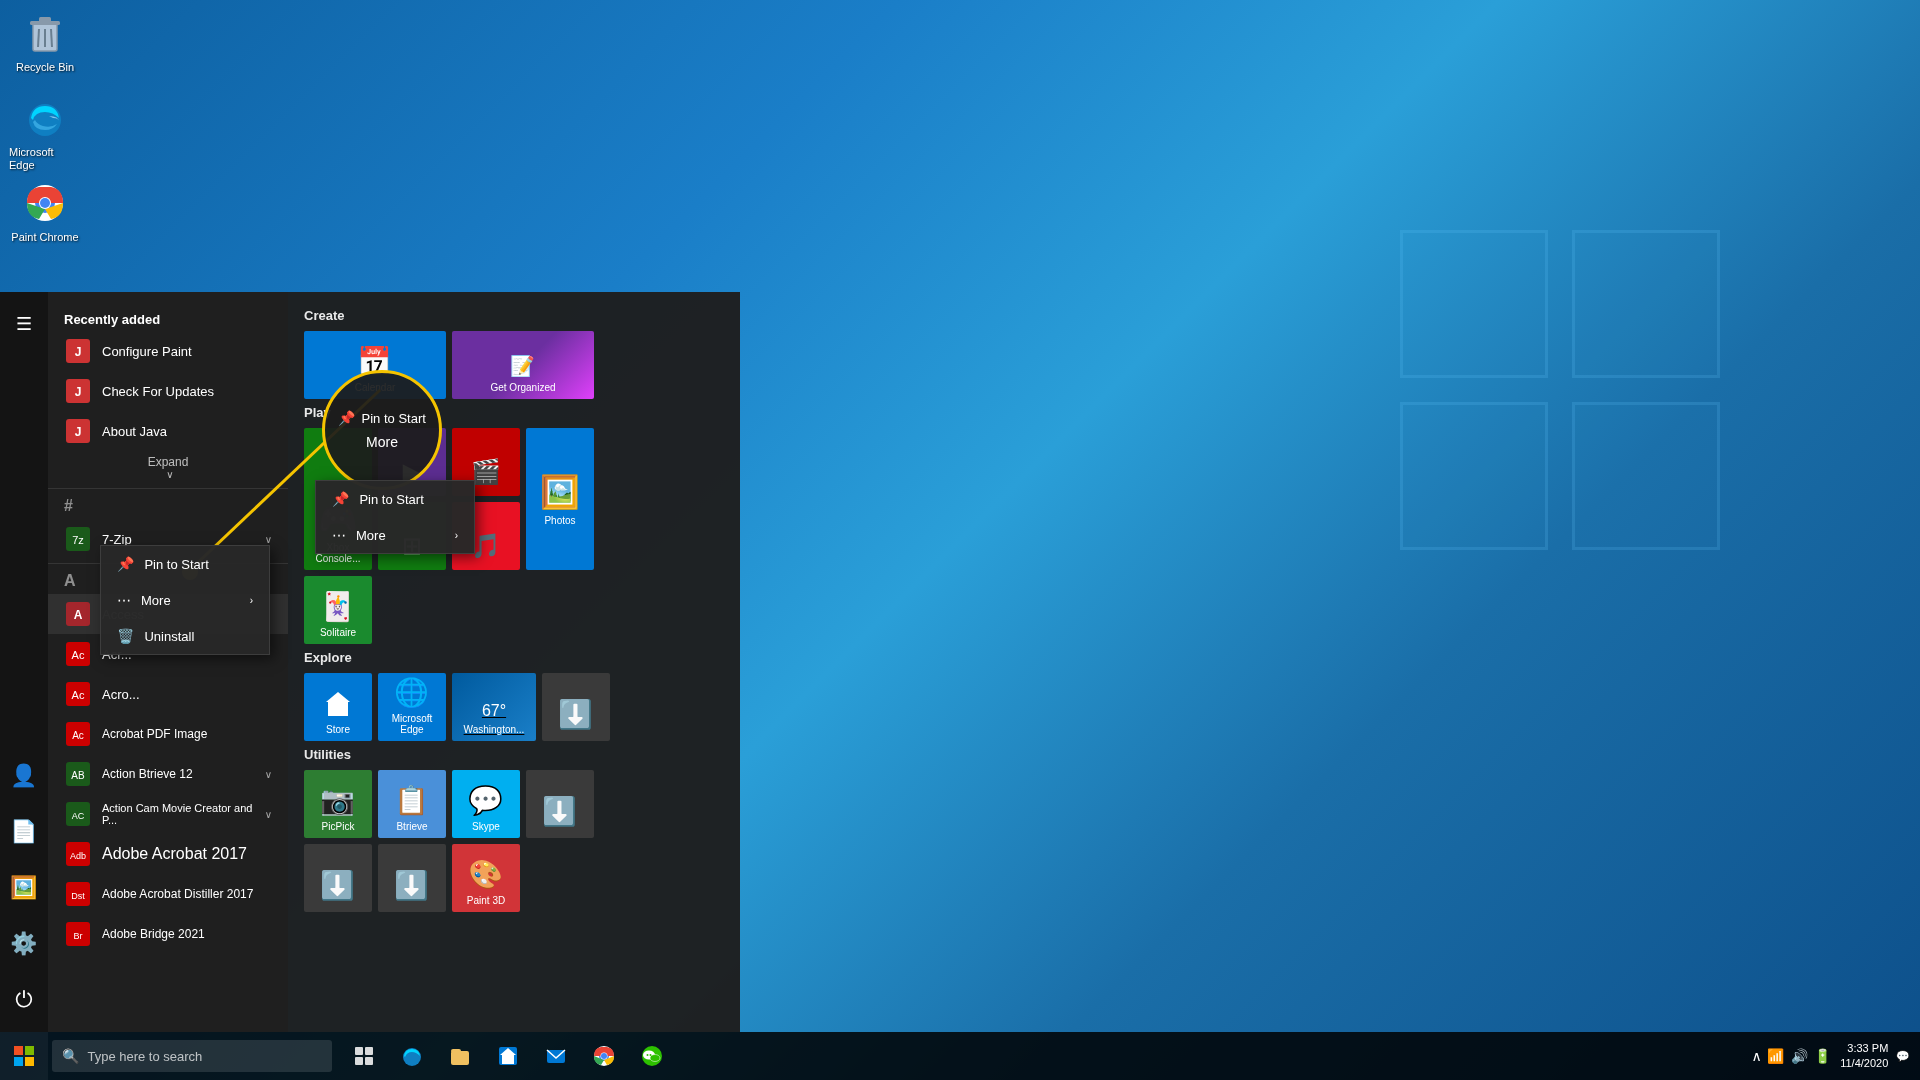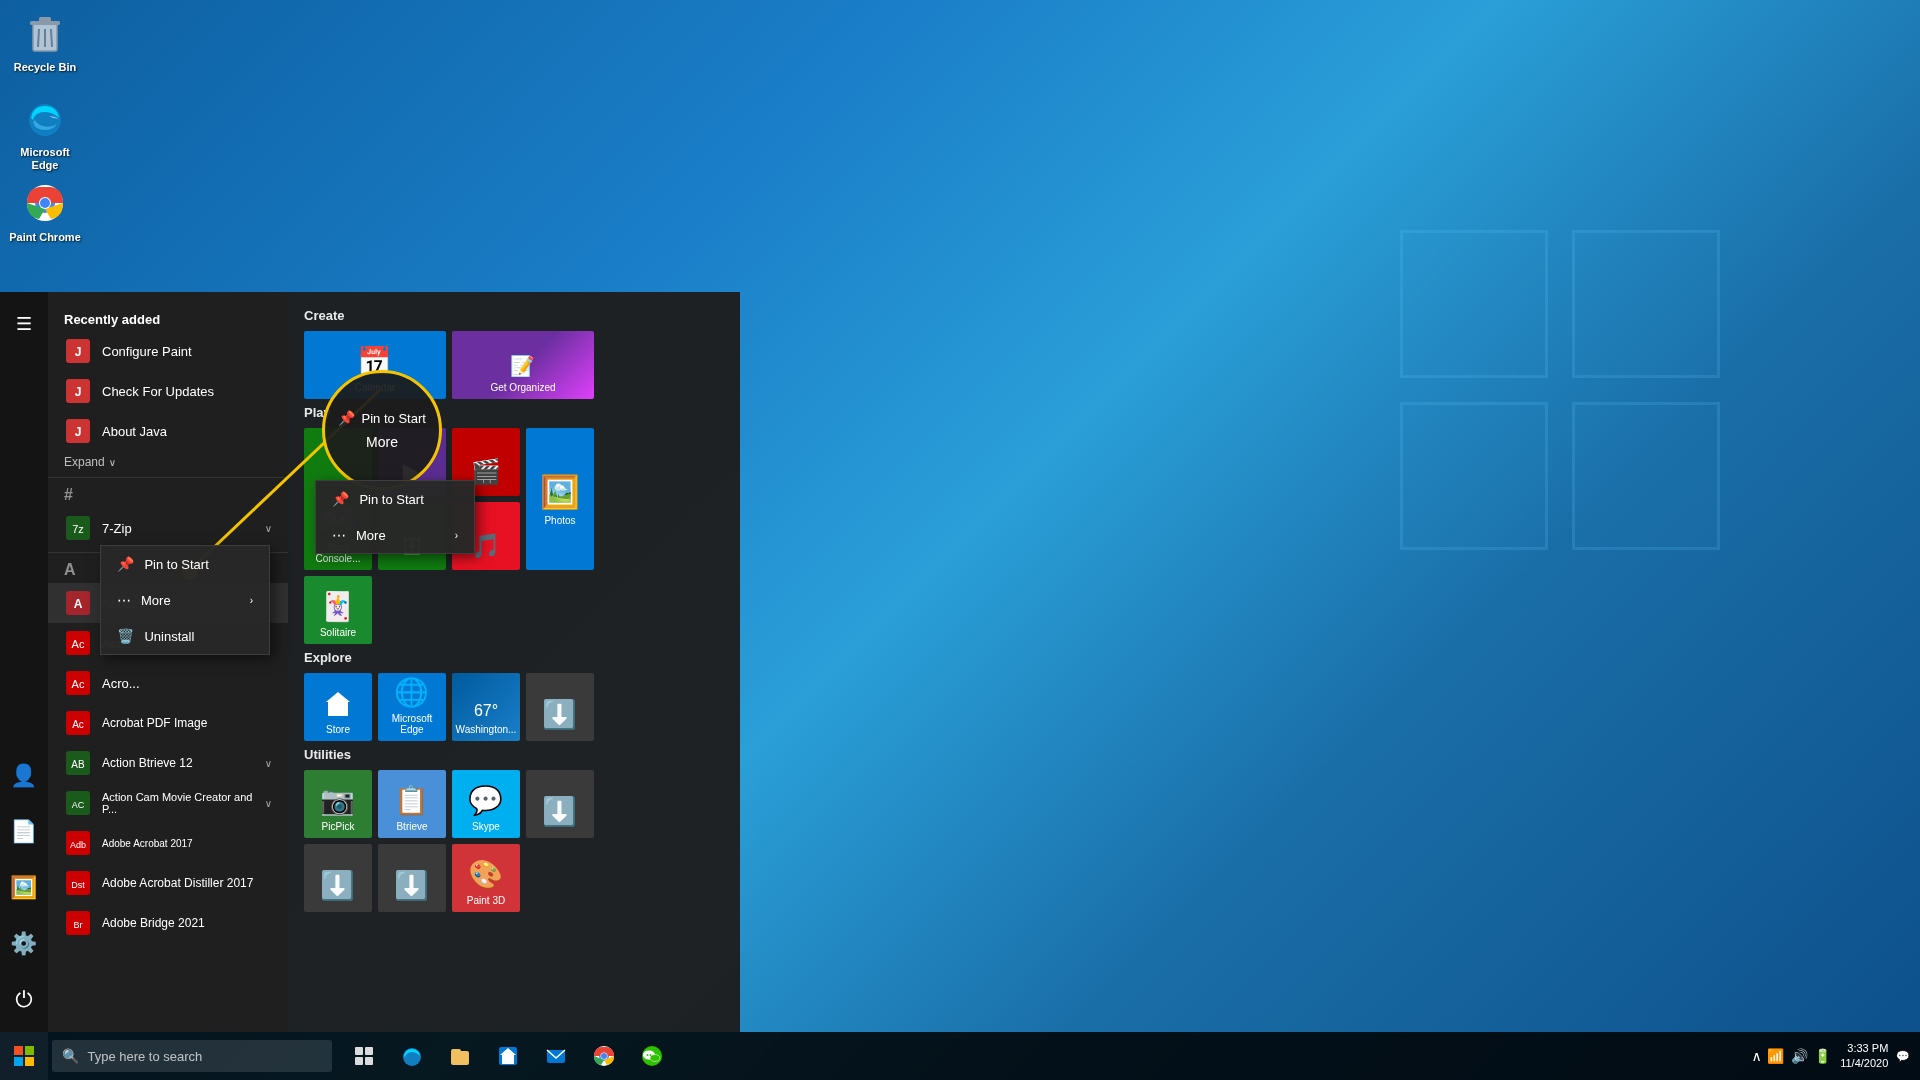--- a/index.html
+++ b/index.html
@@ -54,24 +54,23 @@
       height: 48px;
       margin-bottom: 4px;
       display: flex;
       align-items: center;
       justify-content: center;
       font-size: 36px;
     }
     .desktop-icon .icon-label {
       color: white;
       font-size: 11px;
-      text-align: center;
+      text-align: left;
       text-shadow: 1px 1px 2px rgba(0,0,0,0.8);
       line-height: 1.2;
-      font-weight: bold;
     }
 
     
     .recycle-icon { top: 5px; left: 5px; }
     .ms-edge-icon { top: 90px; left: 5px; }
     .chrome-icon { top: 175px; left: 5px; }
 
     
     .taskbar {
       position: absolute;
@@ -234,20 +233,21 @@
       border-top: 1px solid rgba(255,255,255,0.1);
       margin-top: 4px;
     }
     .start-expand-row {
       display: flex;
       align-items: center;
       padding: 4px 16px;
       color: rgba(255,255,255,0.7);
       font-size: 12px;
       cursor: pointer;
+      flex-direction: column;
     }
 
     
     .start-tiles {
       flex: 1;
       padding: 16px;
       overflow-y: auto;
     }
     .tiles-section-label {
       color: rgba(255,255,255,0.9);
@@ -511,21 +511,21 @@
         <span style="font-size:11px;">Action Cam Movie Creator and P...</span>
         <span class="start-app-expand">∨</span>
       </div>
       <div class="start-app-item">
         <div class="start-app-icon">
           <svg width="24" height="24" viewBox="0 0 24 24">
               <rect width="24" height="24" fill="#cc0000" rx="3"></rect>
               <text x="12" y="17" text-anchor="middle" fill="white" font-size="9">Adb</text>
             </svg>
         </div>
-        <span style="font-size:10px;">Adobe Acrobat 2017</span>
+        <span style="font-size:16px;">Adobe Acrobat 2017</span>
       </div>
       <div class="start-app-item">
         <div class="start-app-icon">
           <svg width="24" height="24" viewBox="0 0 24 24">
               <rect width="24" height="24" fill="#cc0000" rx="3"></rect>
               <text x="12" y="17" text-anchor="middle" fill="white" font-size="9">Dst</text>
             </svg>
         </div>
         <span style="font-size:12px;">Adobe Acrobat Distiller 2017</span>
       </div>
@@ -602,21 +602,21 @@
               <rect width="32" height="32" fill="#0078d4"></rect>
               <rect x="6" y="14" width="20" height="14" fill="white"></rect>
               <polygon points="4,14 16,4 28,14" fill="white"></polygon>
             </svg>
           <span class="tile-label">Store</span>
         </div>
         <div class="tile tile-md" style="background:#0078d4; width:68px; height:68px;">
           <span style="font-size:28px; color:white;">🌐</span>
           <span class="tile-label">Microsoft Edge</span>
         </div>
-        <div class="tile tile-md" style="background:linear-gradient(135deg,#005a9e,#1a7fc8); width:68px; height:68px;">
+        <div class="tile tile-md" style="background:linear-gradient(135deg,#005a9e,#1a7fc8); width:84px; height:68px;text-decoration:underline;">
           <span style="font-size:16px; color:white; margin-top:2px;">67°</span>
           <span class="tile-label">Washington...</span>
         </div>
         <div class="tile tile-md" style="background:#3a3a3a; width:68px; height:68px;">
           <span style="font-size:28px; color:white;">⬇️</span>
           <span class="tile-label"></span>
         </div>
       </div>
 
       <div class="tiles-section-label">Utilities</div>

